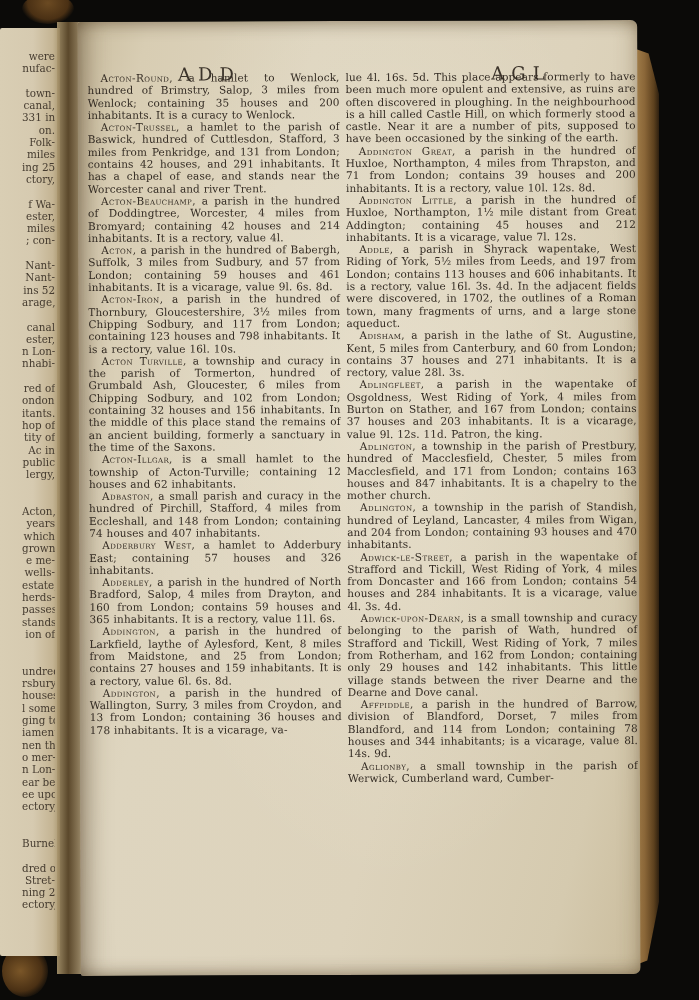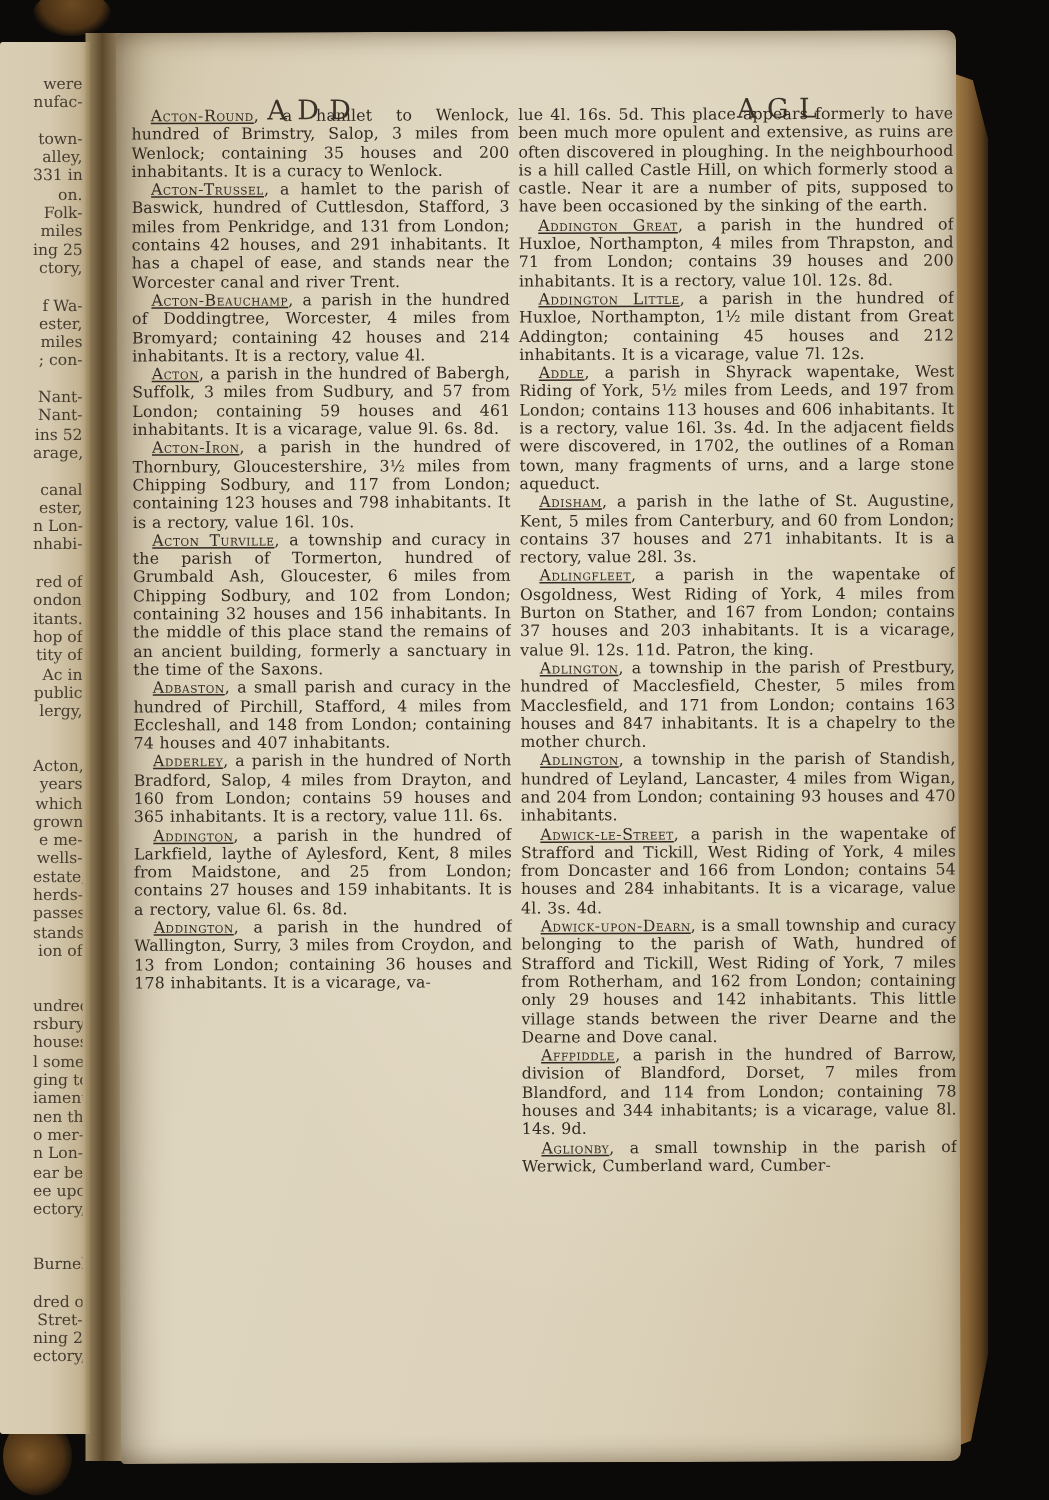--- a/index.html
+++ b/index.html
@@ -89,35 +89,35 @@
     line-height:12.3px;
     text-align:justify;
     overflow:hidden;
     letter-spacing:.1px;
     word-spacing:.4px;
   }
   .col-left{left:10px;width:252px;height:892px;}
   .col-right{left:268px;width:290px;height:898px;}
   .col p{margin:0;text-indent:13px;}
   .col p.cont{text-indent:0;}
-  .entry-name{font-variant:small-caps;letter-spacing:.4px;text-decoration:underline;}
+  .entry-name{font-variant:small-caps;letter-spacing:.4px;}
 </style>
 </head>
 <body>
 
 <div class="tuft-top"></div>
 <div class="tuft-bottom"></div>
 
 <div class="left-page">
   <div class="left-page-inner">
       <div class="frag">were</div>
       <div class="frag">nufac-</div>
       <div class="frag"></div>
       <div class="frag">town-</div>
-      <div class="frag">alley,</div>
+      <div class="frag">canal,</div>
       <div class="frag">331 in-</div>
       <div class="frag">on.</div>
       <div class="frag">Folk-</div>
       <div class="frag">miles</div>
       <div class="frag">ing 25</div>
       <div class="frag">ctory,</div>
       <div class="frag"></div>
       <div class="frag">f Wa-</div>
       <div class="frag">ester,</div>
       <div class="frag">miles</div>
@@ -185,21 +185,23 @@
 <div class="page">
   <div class="running-head head-left">ADD</div>
   <div class="running-head head-right">AGL</div>
   <div class="col col-left">
       <p><span class="entry-name">Acton-Round</span>, a hamlet to Wenlock, hundred of Brimstry, Salop, 3 miles from Wenlock; containing 35 houses and 200 inhabitants. It is a curacy to Wenlock.</p>
       <p><span class="entry-name">Acton-Trussel</span>, a hamlet to the parish of Baswick, hundred of Cuttlesdon, Stafford, 3 miles from Penkridge, and 131 from London; contains 42 houses, and 291 inhabitants. It has a chapel of ease, and stands near the Worcester canal and river Trent.</p>
       <p><span class="entry-name">Acton-Beauchamp</span>, a parish in the hundred of Doddingtree, Worcester, 4 miles from Bromyard; containing 42 houses and 214 inhabitants. It is a rectory, value 4l.</p>
       <p><span class="entry-name">Acton</span>, a parish in the hundred of Babergh, Suffolk, 3 miles from Sudbury, and 57 from London; containing 59 houses and 461 inhabitants. It is a vicarage, value 9l. 6s. 8d.</p>
       <p><span class="entry-name">Acton-Iron</span>, a parish in the hundred of Thornbury, Gloucestershire, 3½ miles from Chipping Sodbury, and 117 from London; containing 123 houses and 798 inhabitants. It is a rectory, value 16l. 10s.</p>
       <p><span class="entry-name">Acton Turville</span>, a township and curacy in the parish of Tormerton, hundred of Grumbald Ash, Gloucester, 6 miles from Chipping Sodbury, and 102 from London; containing 32 houses and 156 inhabitants. In the middle of this place stand the remains of an ancient building, formerly a sanctuary in the time of the Saxons.</p>
+      <p><span class="entry-name">Acton-Illgar</span>, is a small hamlet to the township of Acton-Turville; containing 12 houses and 62 inhabitants.</p>
       <p><span class="entry-name">Adbaston</span>, a small parish and curacy in the hundred of Pirchill, Stafford, 4 miles from Eccleshall, and 148 from London; containing 74 houses and 407 inhabitants.</p>
+      <p><span class="entry-name">Adderbury West</span>, a hamlet to Adderbury East; containing 57 houses and 326 inhabitants.</p>
       <p><span class="entry-name">Adderley</span>, a parish in the hundred of North Bradford, Salop, 4 miles from Drayton, and 160 from London; contains 59 houses and 365 inhabitants. It is a rectory, value 11l. 6s.</p>
       <p><span class="entry-name">Addington</span>, a parish in the hundred of Larkfield, laythe of Aylesford, Kent, 8 miles from Maidstone, and 25 from London; contains 27 houses and 159 inhabitants. It is a rectory, value 6l. 6s. 8d.</p>
       <p><span class="entry-name">Addington</span>, a parish in the hundred of Wallington, Surry, 3 miles from Croydon, and 13 from London; containing 36 houses and 178 inhabitants. It is a vicarage, va-</p>
     </div>
   <div class="col col-right">
       <p class="cont">lue 4l. 16s. 5d.  This place appears formerly to have been much more opulent and extensive, as ruins are often discovered in ploughing.  In the neighbourhood is a hill called Castle Hill, on which formerly stood a castle.  Near it are a number of pits, supposed to have been occasioned by the sinking of the earth.</p>
       <p><span class="entry-name">Addington Great</span>, a parish in the hundred of Huxloe, Northampton, 4 miles from Thrapston, and 71 from London; contains 39 houses and 200 inhabitants. It is a rectory, value 10l. 12s. 8d.</p>
       <p><span class="entry-name">Addington Little</span>, a parish in the hundred of Huxloe, Northampton, 1½ mile distant from Great Addington; containing 45 houses and 212 inhabitants. It is a vicarage, value 7l. 12s.</p>
       <p><span class="entry-name">Addle</span>, a parish in Shyrack wapentake, West Riding of York, 5½ miles from Leeds, and 197 from London; contains 113 houses and 606 inhabitants. It is a rectory, value 16l. 3s. 4d.  In the adjacent fields were discovered, in 1702, the outlines of a Roman town, many fragments of urns, and a large stone aqueduct.</p>
       <p><span class="entry-name">Adisham</span>, a parish in the lathe of St. Augustine, Kent, 5 miles from Canterbury, and 60 from London; contains 37 houses and 271 inhabitants. It is a rectory, value 28l. 3s.</p>

